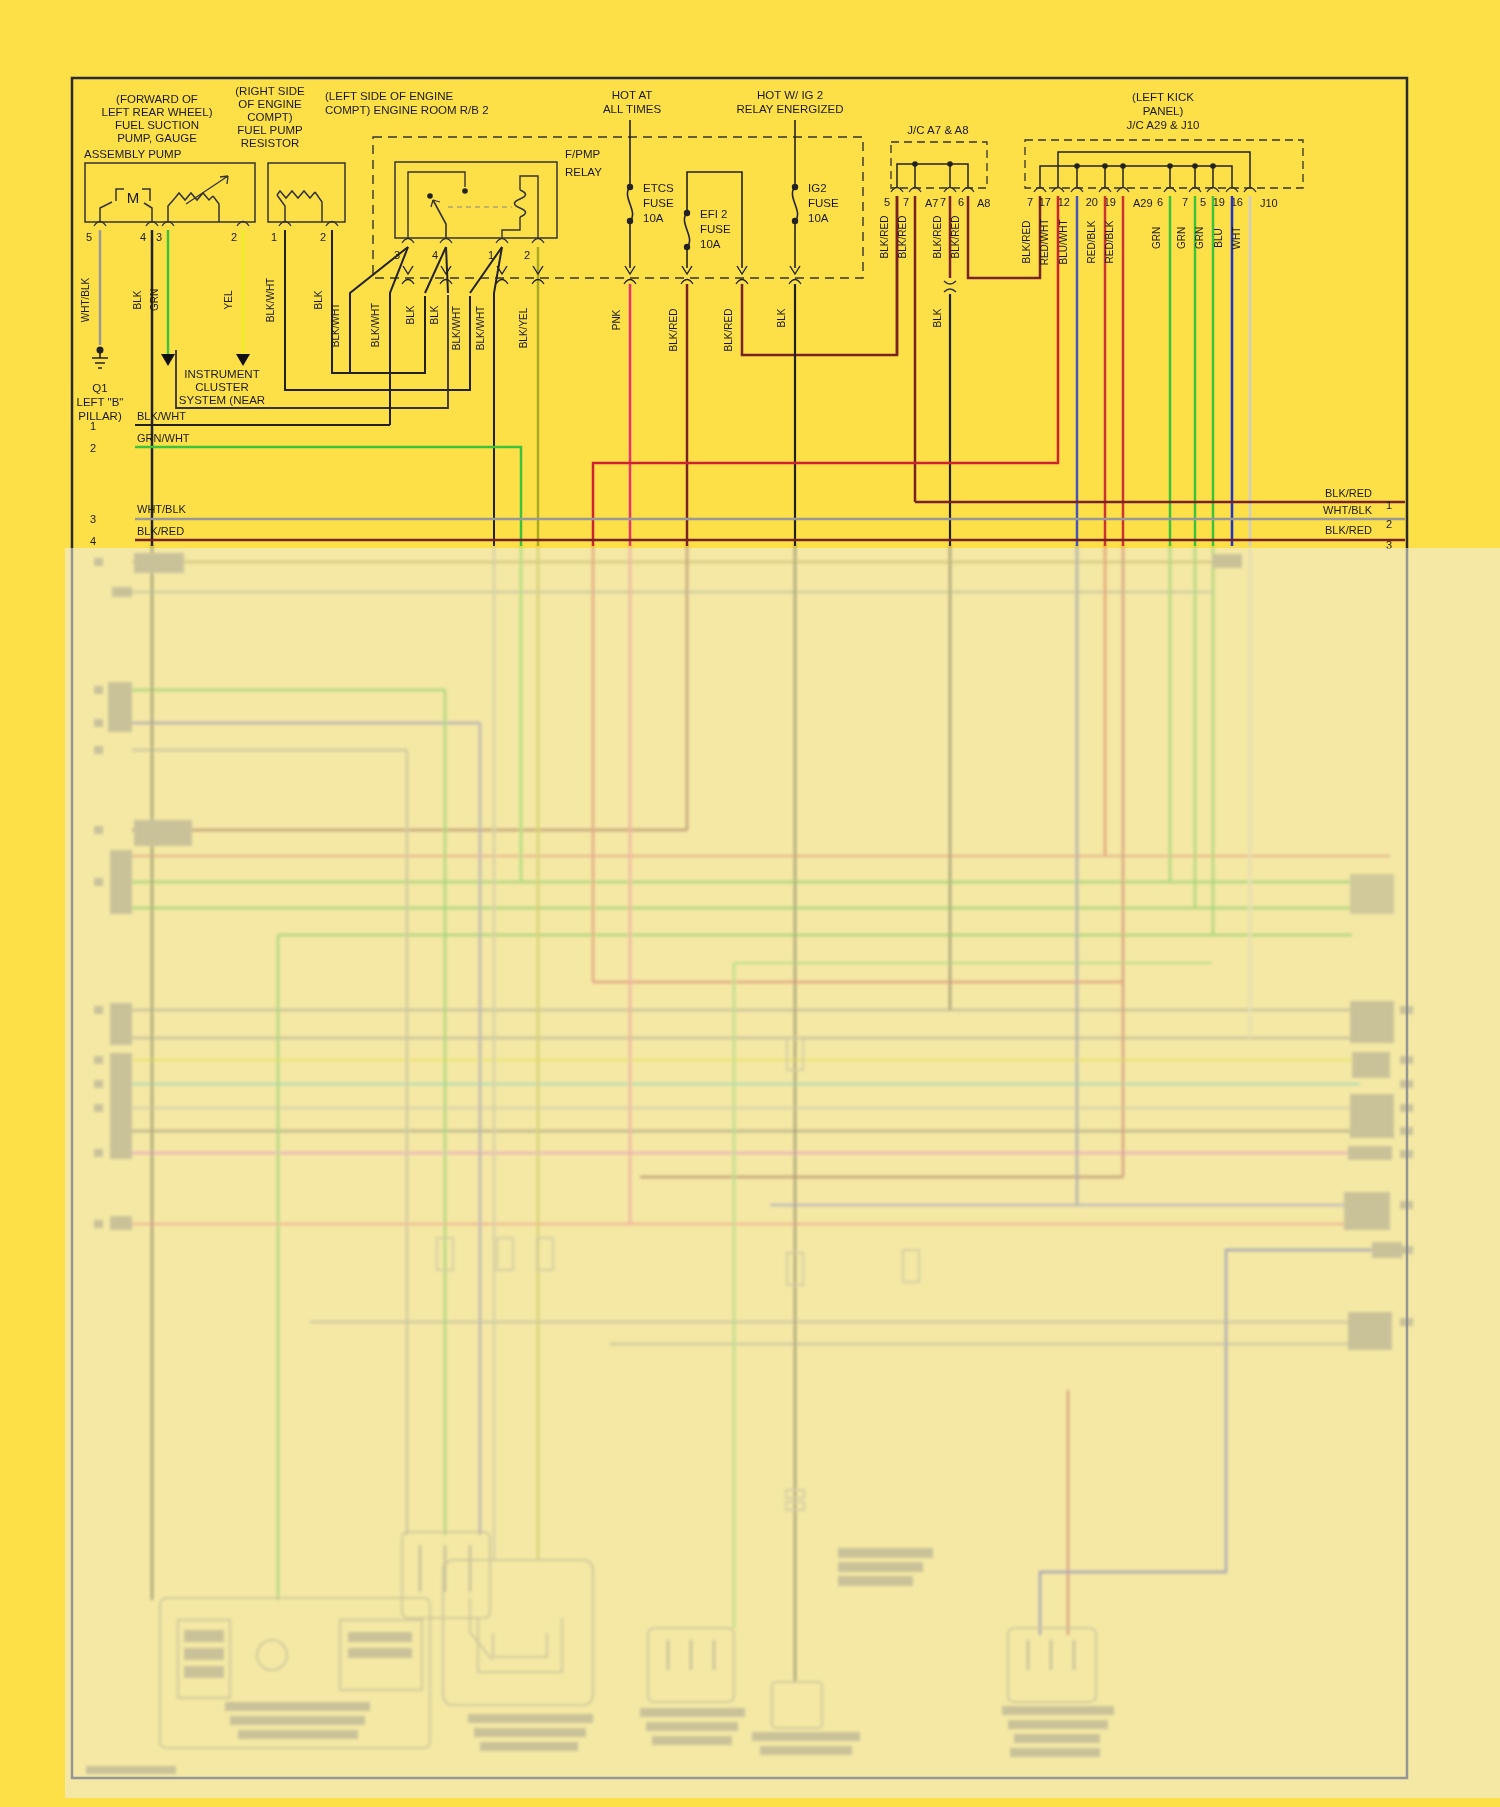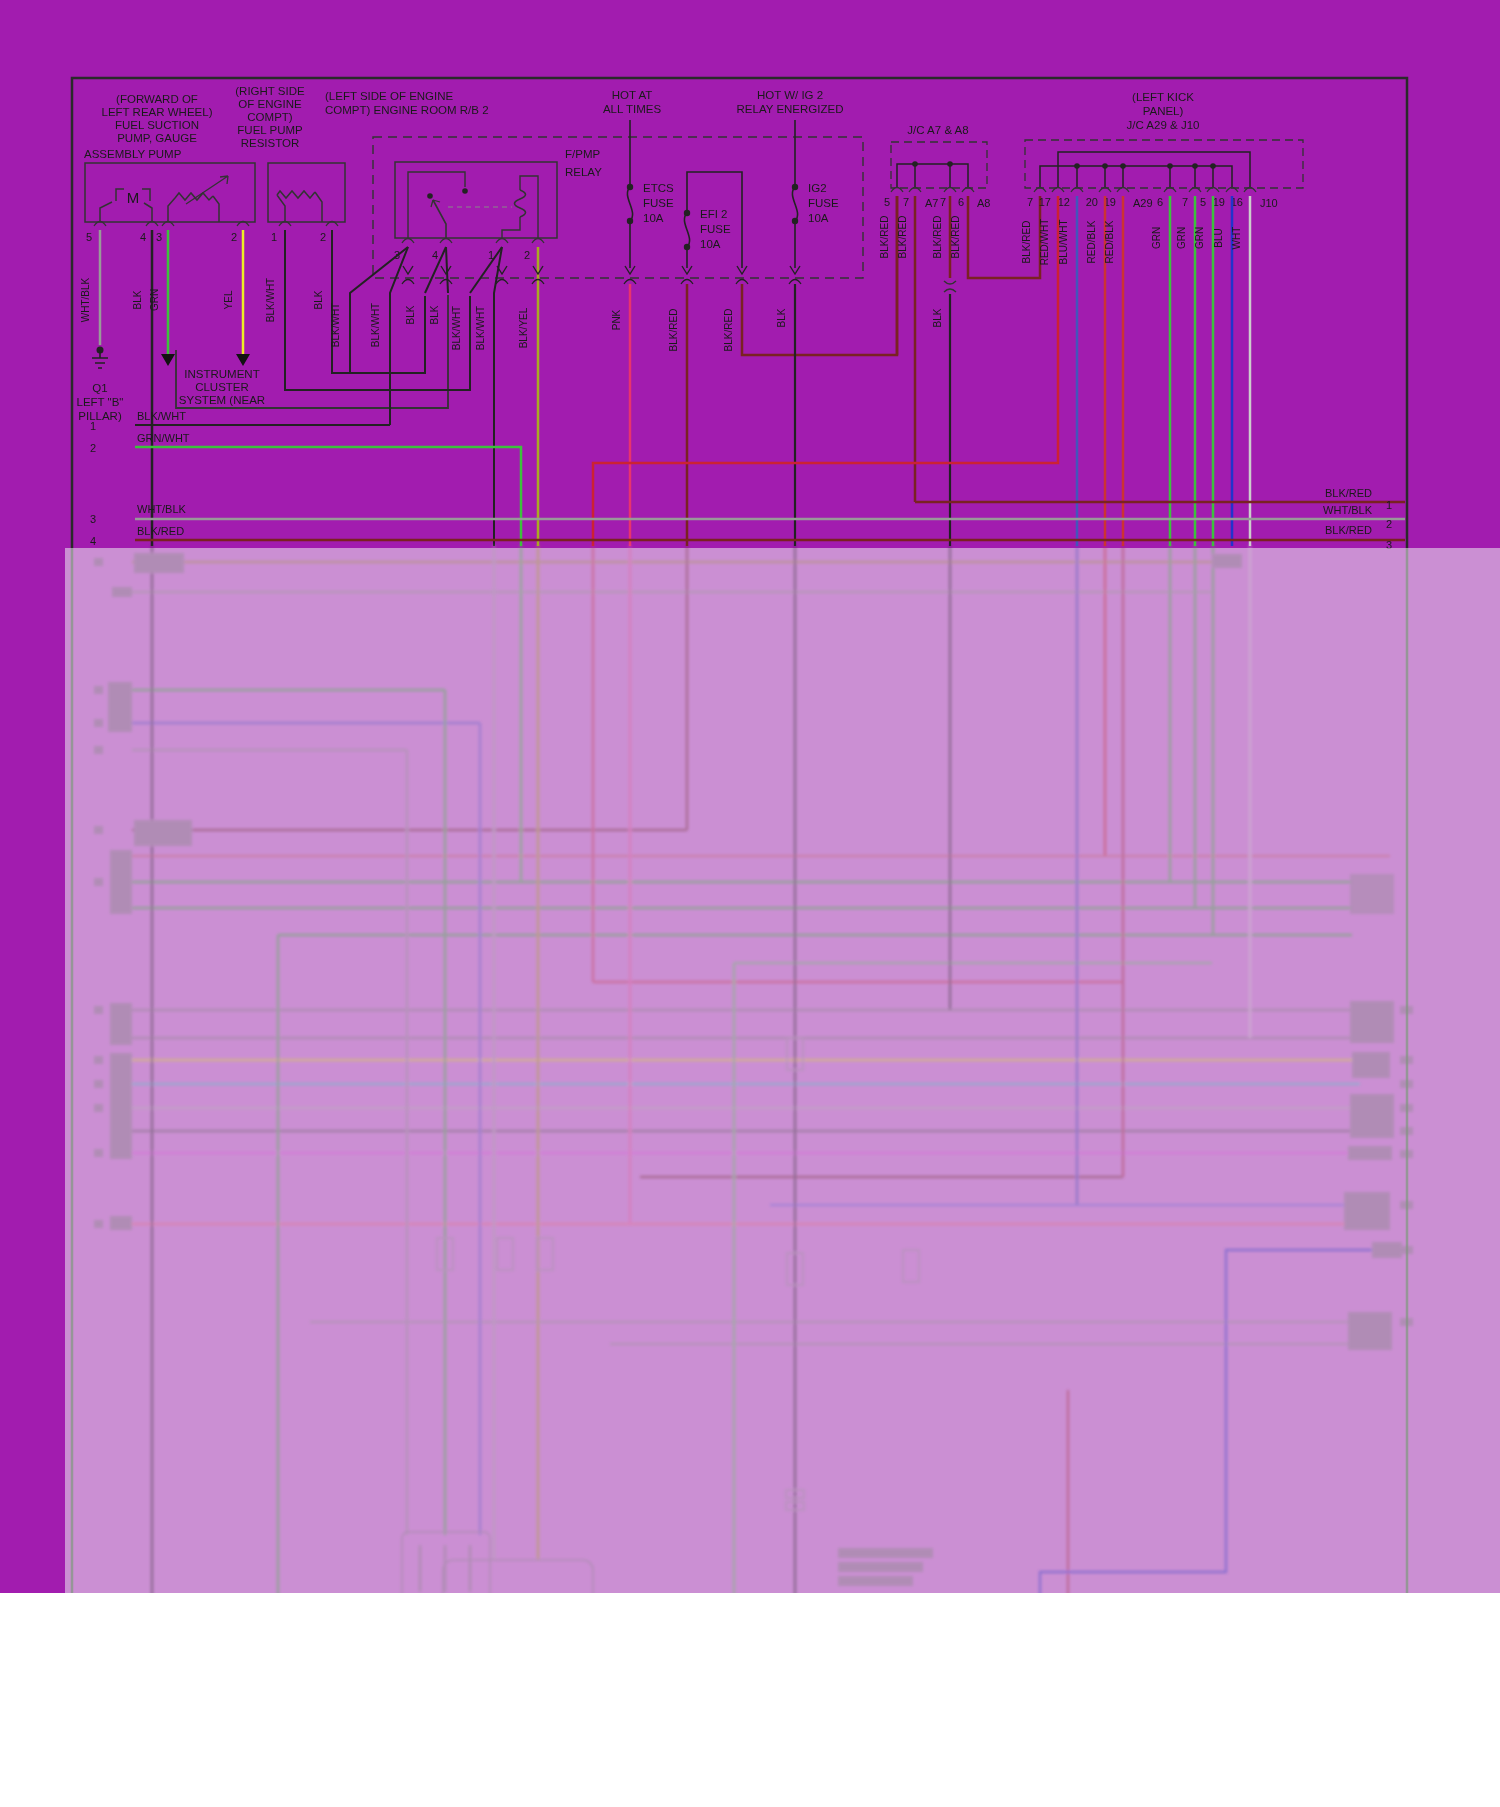--- a/index.html
+++ b/index.html
@@ -1,16 +1,16 @@
 <!DOCTYPE html>
 <html><head>
 <meta charset="utf-8">
 <style>
   html,body{margin:0;padding:0;background:#fff;}
-  .page{position:relative;width:1500px;height:1593px;background:#a21caf;font-family:"Liberation Sans",sans-serif;}
+  .page{position:relative;width:1500px;height:1807px;background:#fde047;font-family:"Liberation Sans",sans-serif;}
   svg text{font-family:"Liberation Sans",sans-serif;fill:#1a1a1a;}
   .hdr{font-size:11.5px;}
   .pin{font-size:11px;}
   .wl{font-size:10px;}
   .edge{font-size:11px;}
   .smud{fill:#8a8a8a;}
 </style>
 </head>
 <body>
 

